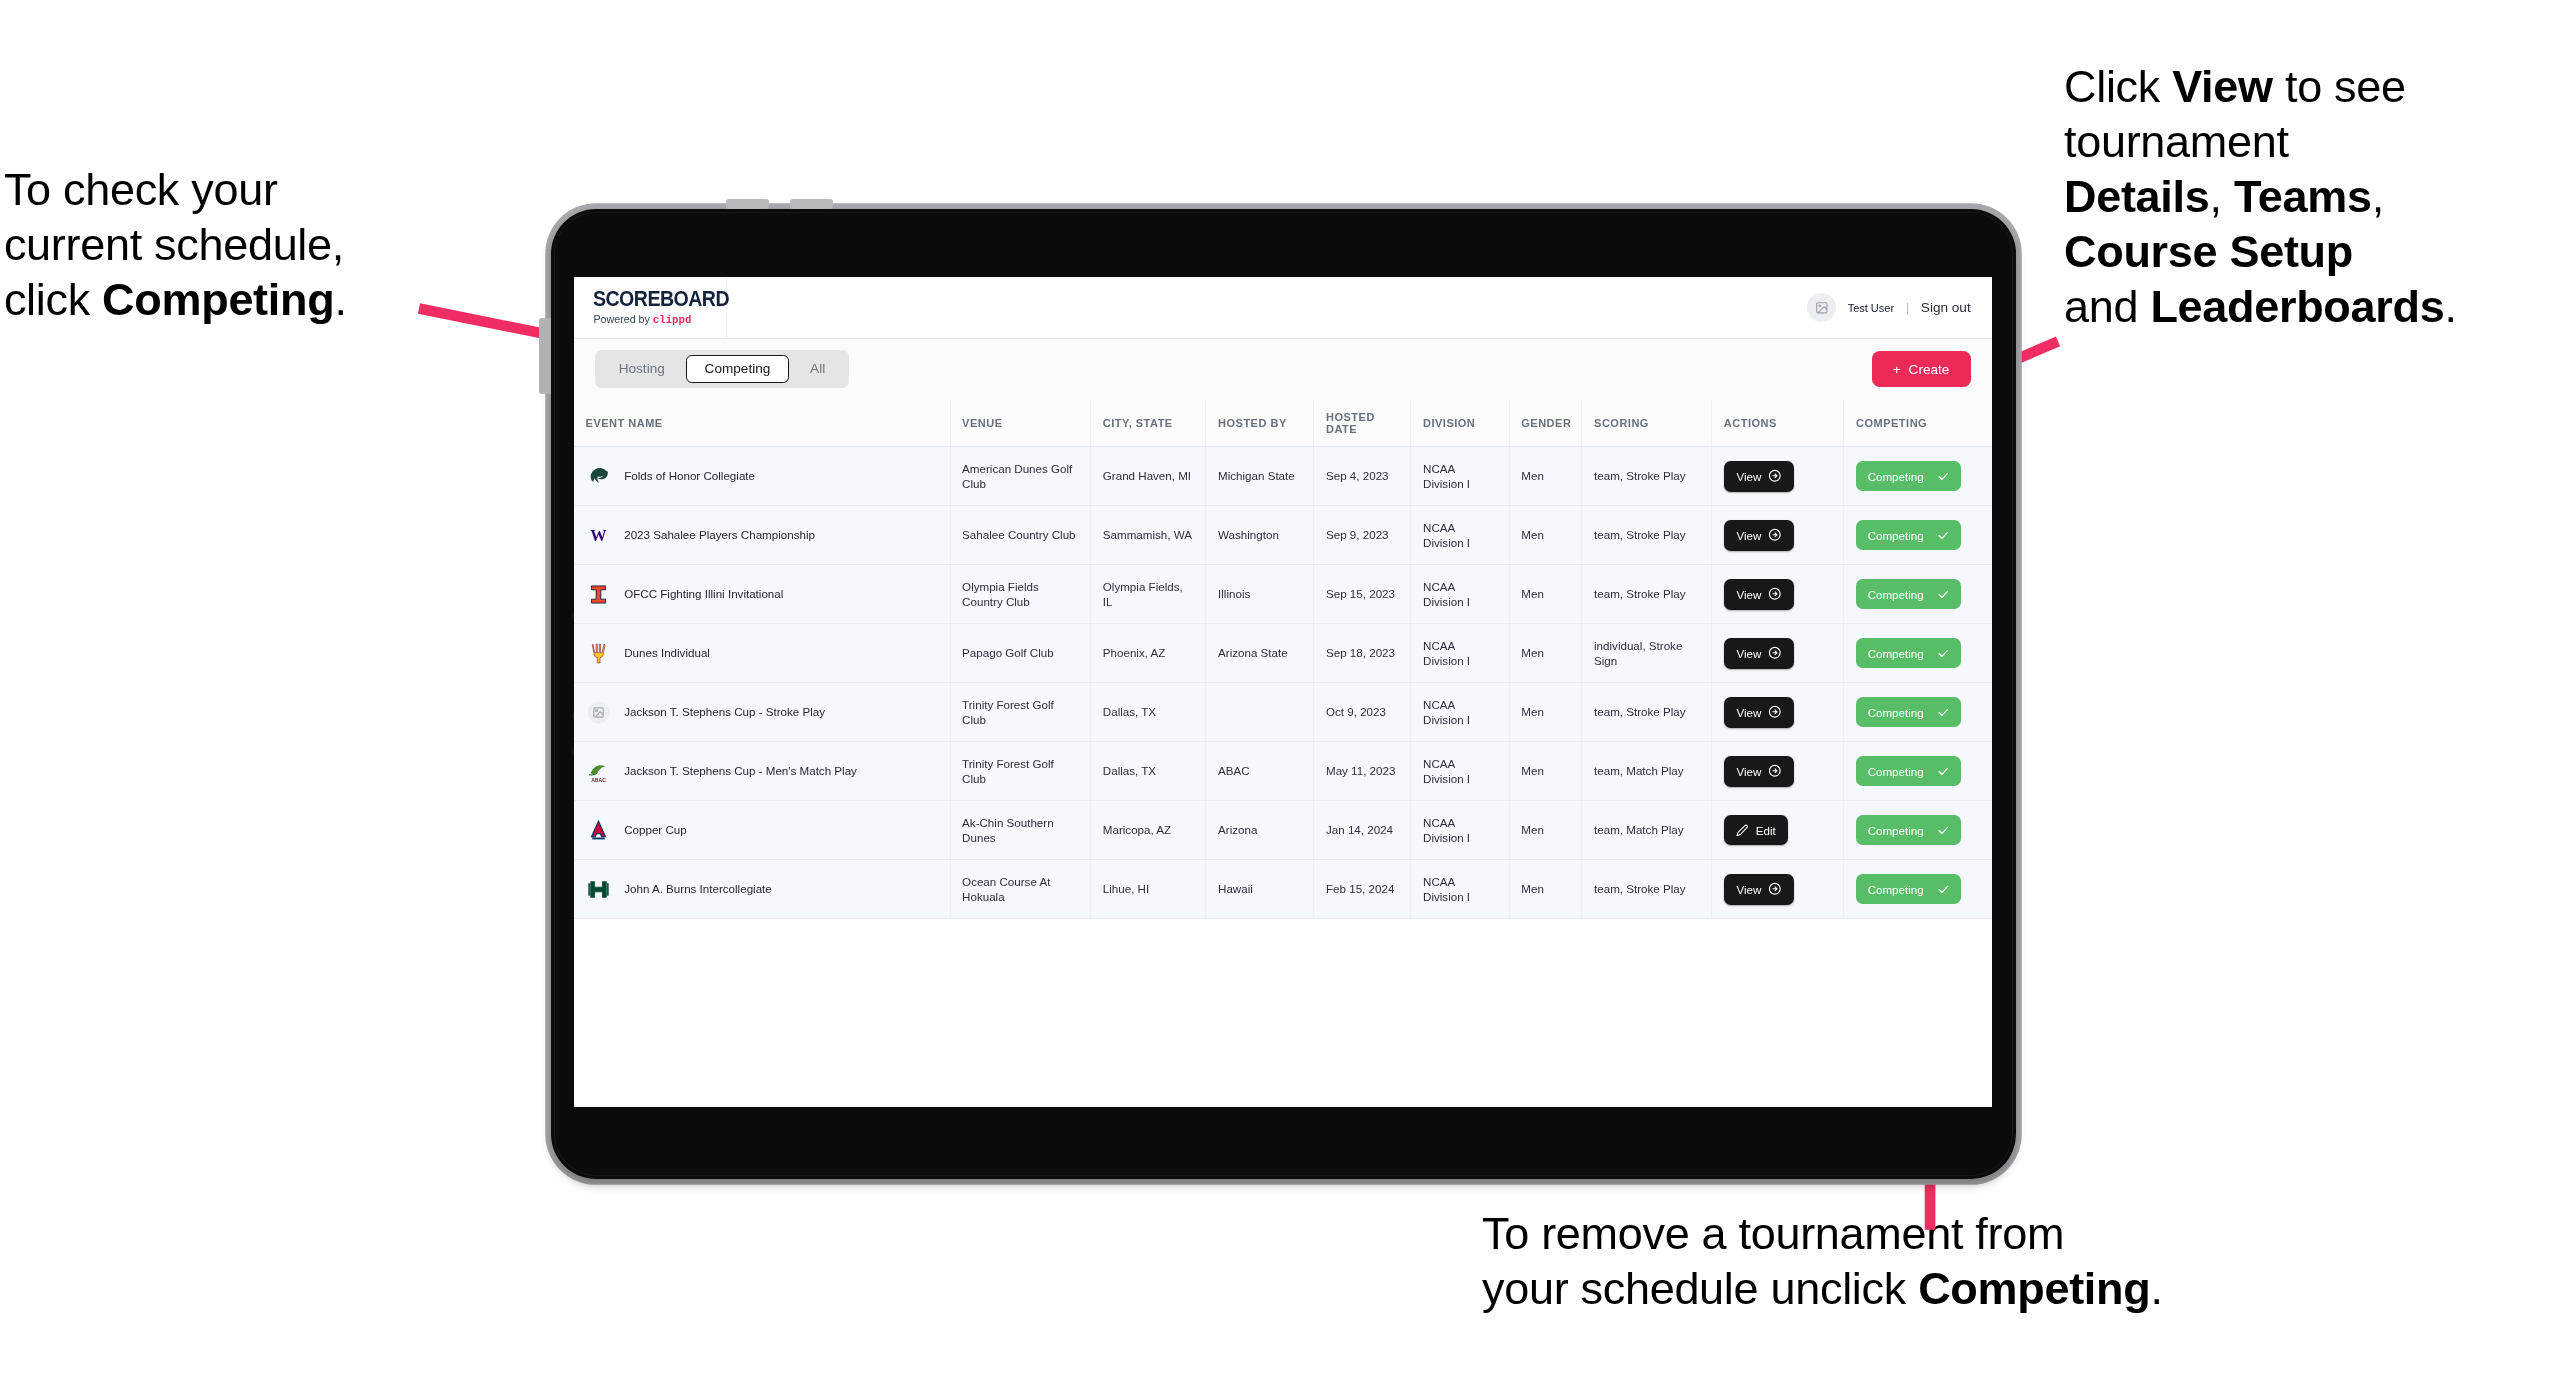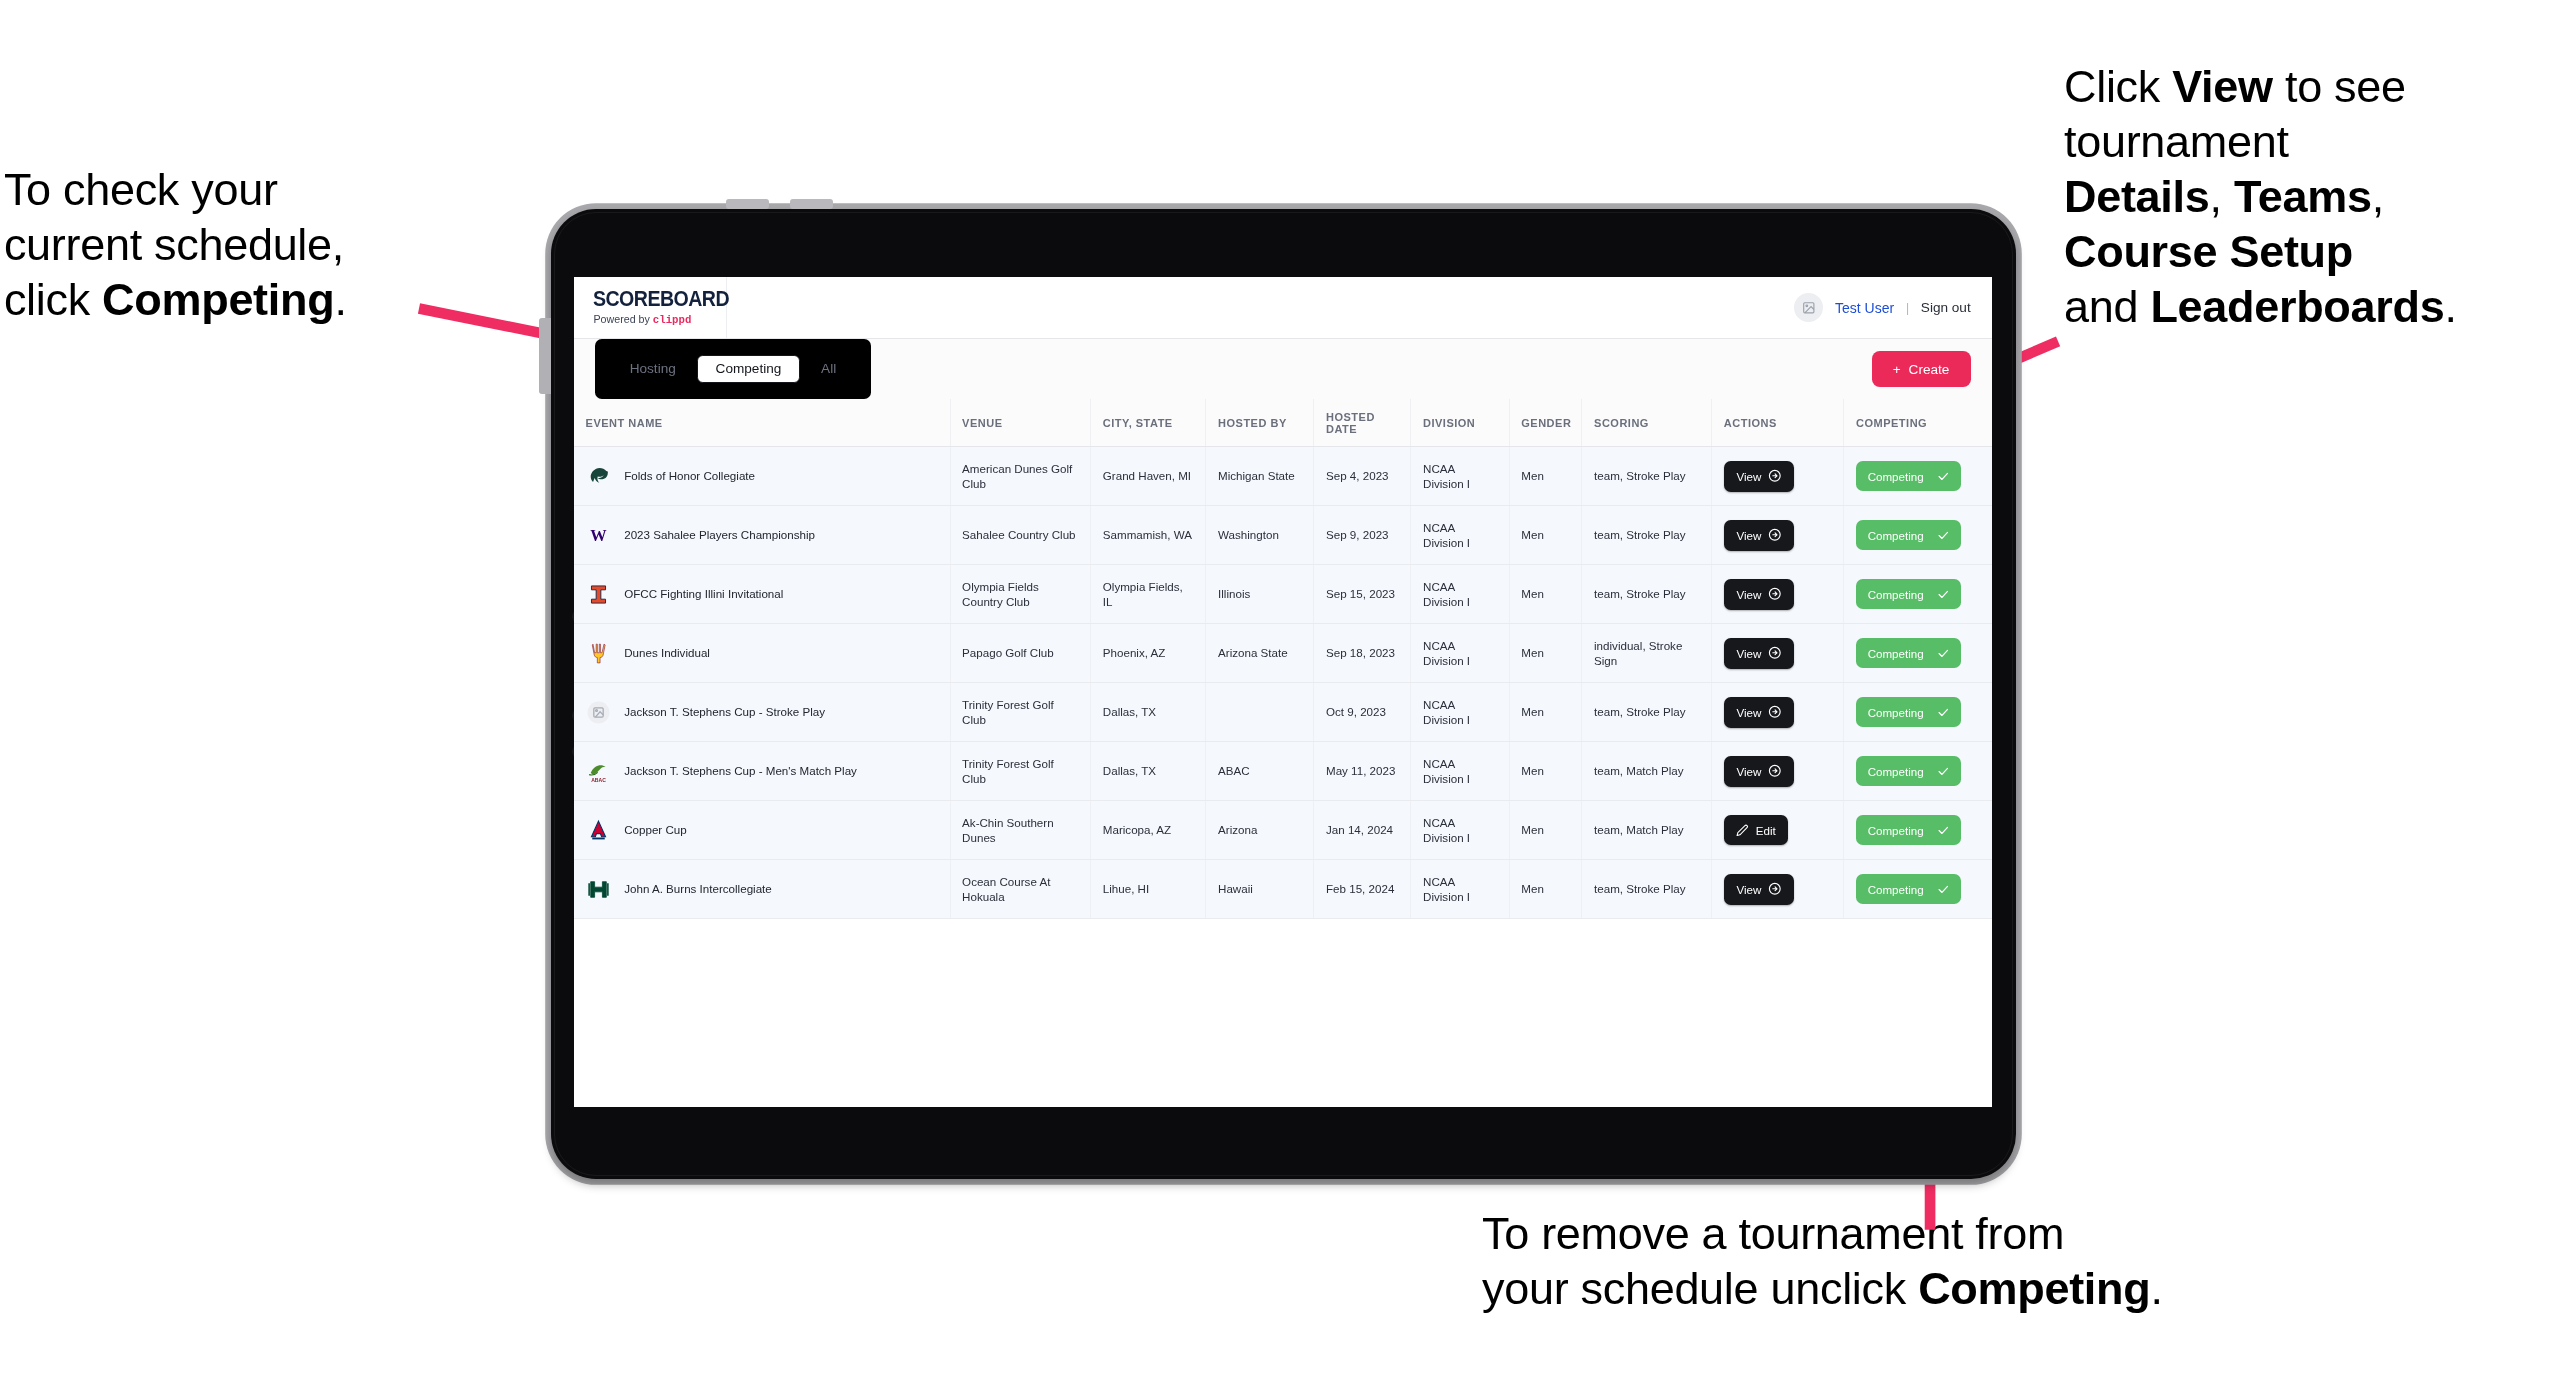--- a/index.html
+++ b/index.html
@@ -91,32 +91,32 @@
   }
   .nav-tab.active { border-bottom-color:#14213d; font-weight:400; }
 
   #header-right {
     margin-left:auto; display:flex; align-items:center; gap:11.6px; padding-right:21.3px;
   }
   #avatar {
     width:29px; height:29px; border-radius:50%; background:#eceef1;
     display:flex; align-items:center; justify-content:center; color:#8c8f99;
   }
-  #user-name { font-size:14px; color:#1d4ed8; }
+  #user-name { font-size:11px; color:#0f172a; }
   .sep { color:#b6b9c2; font-size:13.6px; }
   #sign-out { font-size:13.6px; color:#2a2e38; cursor:pointer; }
 
   
   #toolbar {
     height: 60px; background:#fbfbfc; display:flex; align-items:center;
     padding: 0 21.3px; position: relative;
   }
   #segmented {
-    display:flex; align-items:center; background:#000000; border-radius:6.8px;
-    padding:15px; gap:1.9px;
+    display:flex; align-items:center; background:#e5e5e5; border-radius:6.8px;
+    padding:4px; gap:1.9px;
   }
   .seg {
     padding: 7.8px 19.4px; font-size:13.6px; color:#6d7280; border-radius:5.8px; cursor:pointer;
     background:transparent; line-height:1;
   }
   .seg.active {
     background:#ffffff; color:#14161c; border:1.9px solid #14161c; font-weight:400;
     padding: 5.8px 17.5px;
   }
   #create-btn {

